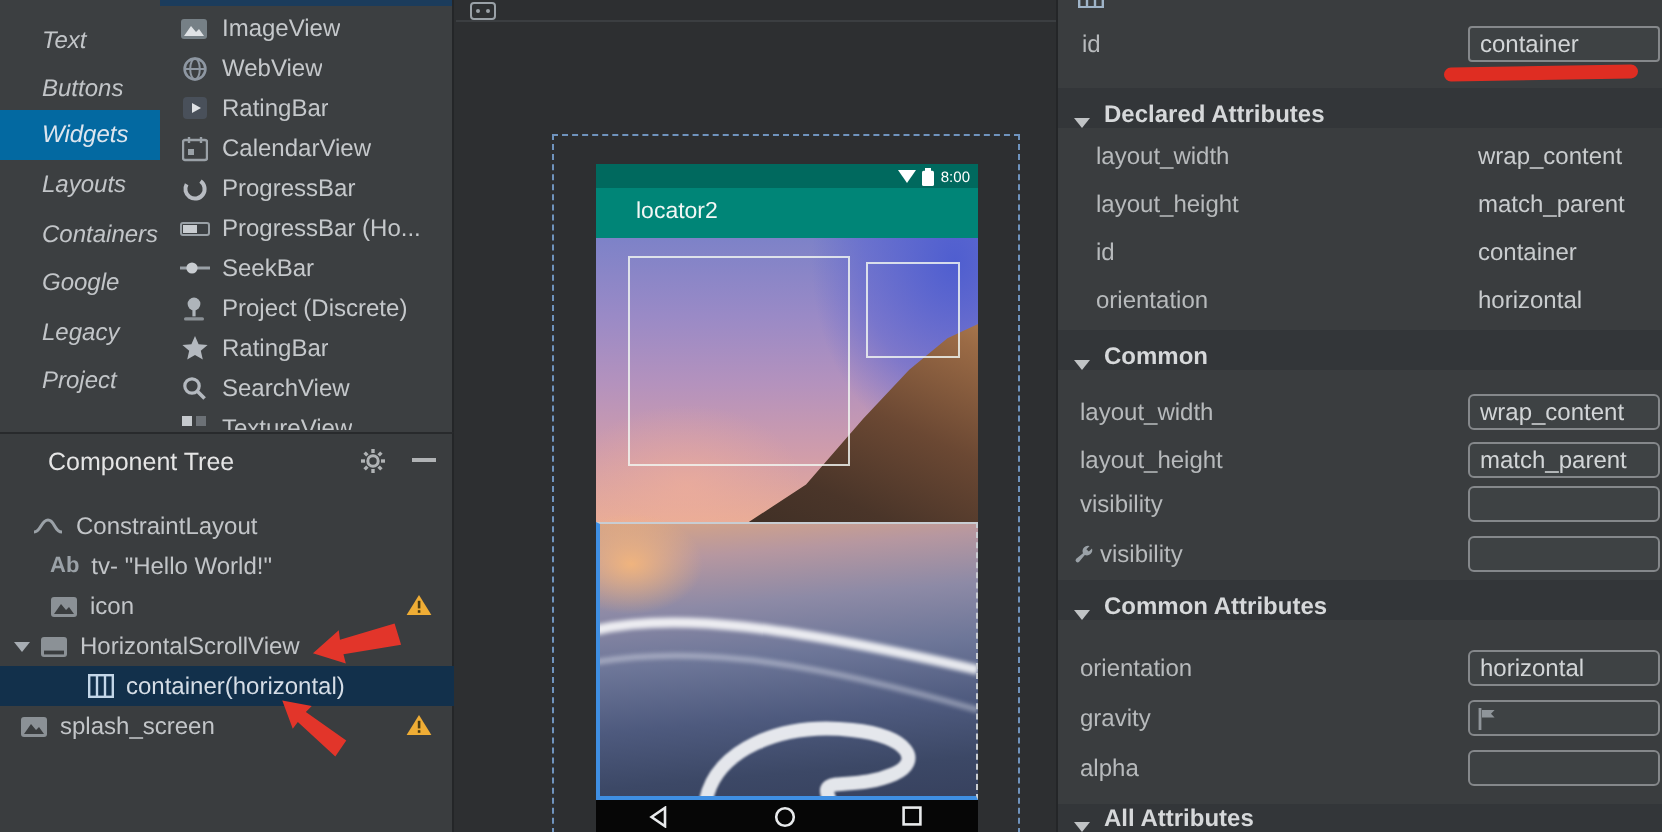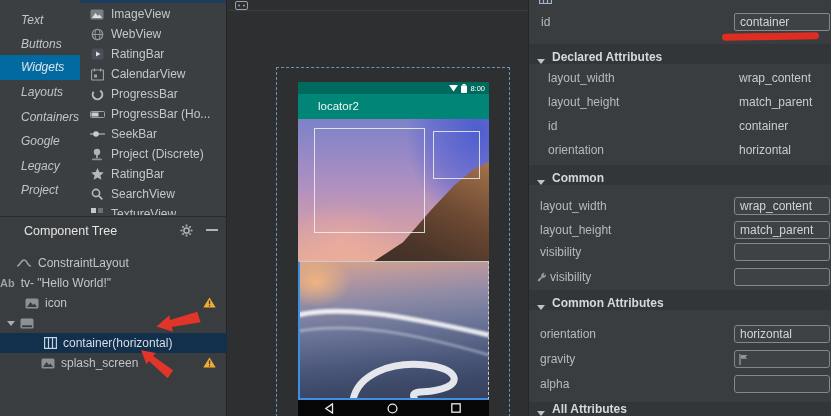--- a/index.html
+++ b/index.html
@@ -215,21 +215,21 @@
 
     <div class="trow" style="top:36px;padding-left:16px">
       <span class="ticon">
           <svg width="16" height="10" viewBox="0 0 16 10">
             <path d="M1 8 C4.5 8 4.5 2 8 2 C11.5 2 11 8 15 8" fill="none" stroke="#9aa1a7" stroke-width="1.5"></path>
           </svg>
         </span>
       <span>ConstraintLayout</span>
     </div>
 
-    <div class="trow" style="top:56px;">
+    <div class="trow" style="top:56px;padding-left:25px">
       <span class="ticon abico">Ab</span>
       <span>tv- "Hello World!"</span>
     </div>
 
     <div class="trow" style="top:76px;padding-left:25px">
       <span class="ticon">
           <svg width="14" height="11" viewBox="0 0 14 11">
             <rect x="0.5" y="0.5" width="13" height="10" rx="1.5" fill="#8b9196"></rect>
             <path d="M2 9 L5.5 4 L8 7 L9.5 5.5 L12 9 Z" fill="#3a3d3f"></path>
           </svg>
@@ -245,34 +245,35 @@
     </div>
 
     <div class="trow" style="top:96px">
       <span class="texp"></span>
       <span class="ticon">
           <svg width="14" height="11" viewBox="0 0 14 11">
             <rect x="0.5" y="0.5" width="13" height="10" rx="1.5" fill="#8b9196"></rect>
             <rect x="2" y="7.3" width="10" height="1.9" fill="#3a3d3f"></rect>
           </svg>
         </span>
+      <span>HorizontalScrollView</span>
     </div>
 
     <div class="trow sel" style="top:116px;padding-left:44px">
       <span class="ticon">
           <svg width="13" height="12" viewBox="0 0 13 12">
             <rect x="0.6" y="0.6" width="11.8" height="10.8" fill="none" stroke="#c3d6e8" stroke-width="1.2"></rect>
             <line x1="4.5" y1="0.6" x2="4.5" y2="11.4" stroke="#c3d6e8" stroke-width="1.2"></line>
             <line x1="8.5" y1="0.6" x2="8.5" y2="11.4" stroke="#c3d6e8" stroke-width="1.2"></line>
           </svg>
         </span>
       <span>container(horizontal)</span>
     </div>
 
-    <div class="trow" style="top:136px;padding-left:41px">
+    <div class="trow" style="top:136px;padding-left:10px">
       <span class="ticon">
           <svg width="14" height="11" viewBox="0 0 14 11">
             <rect x="0.5" y="0.5" width="13" height="10" rx="1.5" fill="#8b9196"></rect>
             <path d="M2 9 L5.5 4 L8 7 L9.5 5.5 L12 9 Z" fill="#3a3d3f"></path>
           </svg>
         </span>
       <span>splash_screen</span>
       <span class="twarn">
           <svg width="13" height="11" viewBox="0 0 13 11">
             <path d="M6.5 0.5 L12.7 10.5 L0.3 10.5 Z" fill="#efad35"></path>

